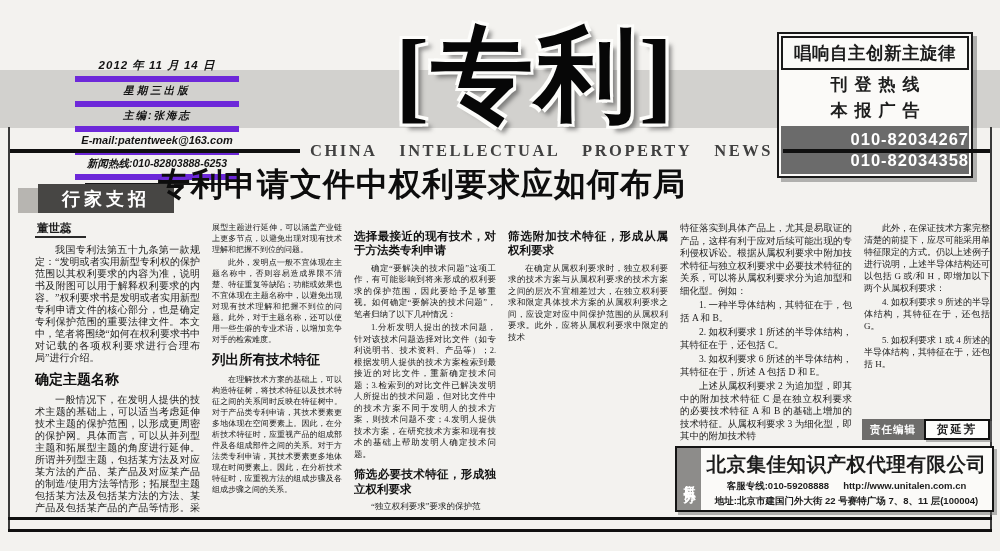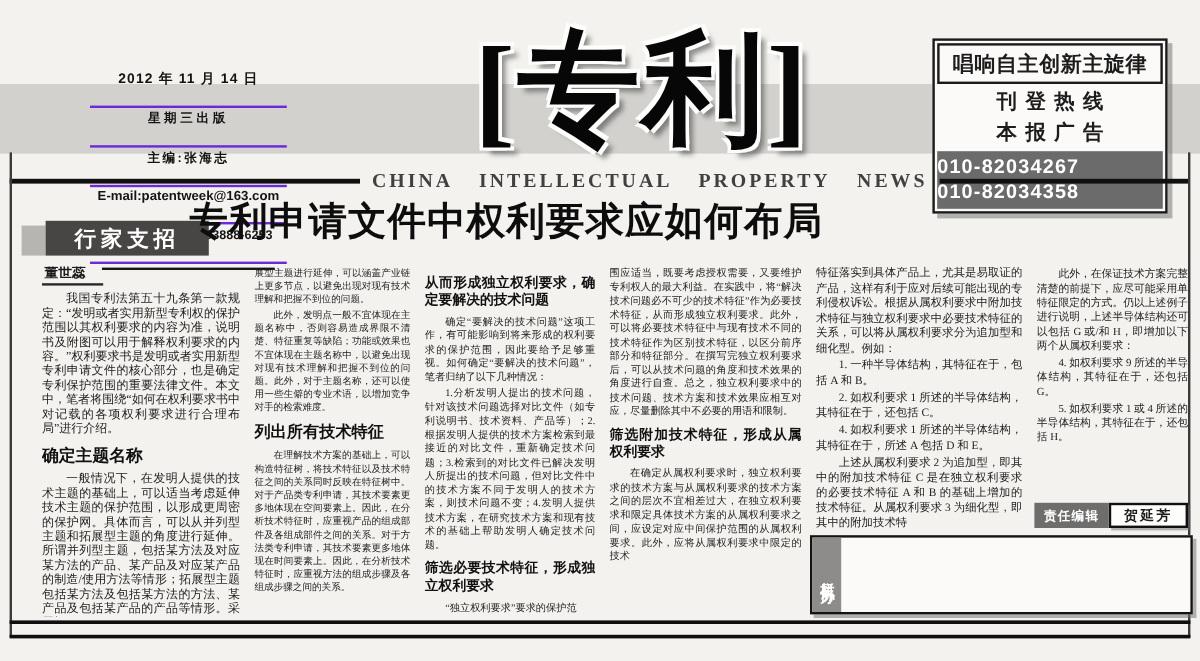--- a/index.html
+++ b/index.html
@@ -2,38 +2,38 @@
 <html><head>
 <meta charset="utf-8">
 <style>
   html,body{margin:0;padding:0;}
   .page{position:relative;width:1000px;height:551px;background:#f3f2ef;overflow:hidden;
         font-family:"Liberation Serif",serif;color:#1c1c1c;}
   
   .band{position:absolute;left:0;top:70px;width:1000px;height:58px;background:#d2d1ce;}
   .infobox{position:absolute;left:75px;top:56px;width:164px;font-family:"Liberation Sans",sans-serif;
            text-align:center;font-weight:bold;color:#141414;}
-  .infobox .row{padding:2px 0 15px 0;border-bottom:2px solid #6d28d9;}
+  .infobox .row{padding:2px 0 3px 0;border-bottom:6px solid #6d28d9;font-style:italic;}
   .infobox .r-date{font-size:11.5px;letter-spacing:1px;}
   .infobox .r-week{font-size:10.5px;letter-spacing:3px;}
   .infobox .r-chief{font-size:10.5px;letter-spacing:2px;}
   .infobox .r-mail{font-size:11px;}
   .infobox .r-hot{font-size:10.5px;}
   .infobox .tail{height:3px;border-bottom:2px solid #161616;margin:0 10px;}
   .masthead{position:absolute;left:300px;top:22px;width:470px;text-align:center;
             font-size:102px;line-height:108px;font-weight:bold;color:#070707;letter-spacing:2px;
             text-shadow:-3px -3px 0 #fdfdfb,3px -3px 0 #fdfdfb,-3px 3px 0 #fdfdfb,3px 3px 0 #fdfdfb,6px 6px 4px rgba(60,60,60,.55);}
   .adbox{position:absolute;left:777px;top:32px;width:188px;background:#fbfaf8;border:2.5px solid #1a1a1a;
          padding:2px;box-shadow:4px 4px 0 rgba(110,110,110,.5);}
   .adbox .slogan{border:2px solid #1a1a1a;font-weight:bold;font-size:17.5px;text-align:center;
                  padding:3px 0;letter-spacing:0.5px;}
   .adbox .adline{font-family:"Liberation Sans",sans-serif;font-weight:bold;font-size:17px;
                  letter-spacing:7px;text-align:center;padding:3px 0 0 7px;}
   .adbox .phones{margin-top:4px;background:#6b6b6b;color:#fff;font-family:"Liberation Sans",sans-serif;
-                 font-weight:bold;font-size:16.5px;text-align:left;padding:3px 0;line-height:21px;letter-spacing:1px;}
+                 font-weight:bold;font-size:16.5px;text-align:right;padding:3px 0;line-height:21px;letter-spacing:1px;}
   .engline{position:absolute;left:8px;right:10px;top:141px;display:flex;align-items:center;gap:10px;}
   .engline .rule{height:3.5px;background:#101010;}
   .engline .rule.left{width:292px;}
   .engline .rule.right{flex:1;}
   .engline .text{font-weight:bold;font-size:16.5px;letter-spacing:2.5px;word-spacing:16px;color:#404040;white-space:nowrap;}
   
   .kicker-pre{position:absolute;left:18px;top:188px;width:20px;height:25px;background:#b7b5b1;}
   .kicker{position:absolute;left:38px;top:184px;width:136px;height:29px;background:#474644;color:#fff;
           font-family:"Liberation Sans",sans-serif;font-weight:bold;font-size:18px;letter-spacing:4px;
           display:flex;align-items:center;justify-content:center;}
@@ -127,57 +127,64 @@
     </div>
 
     <div class="col col2">
       <p>展型主题进行延伸，可以涵盖产业链上更多节点，以避免出现对现有技术理解和把握不到位的问题。</p>
       <p class="indent">此外，发明点一般不宜体现在主题名称中，否则容易造成界限不清楚、特征重复等缺陷；功能或效果也不宜体现在主题名称中，以避免出现对现有技术理解和把握不到位的问题。此外，对于主题名称，还可以使用一些生僻的专业术语，以增加竞争对手的检索难度。</p>
       <h3 class="sec-h">列出所有技术特征</h3>
       <p class="indent">在理解技术方案的基础上，可以构造特征树，将技术特征以及技术特征之间的关系同时反映在特征树中。对于产品类专利申请，其技术要素更多地体现在空间要素上。因此，在分析技术特征时，应重视产品的组成部件及各组成部件之间的关系。对于方法类专利申请，其技术要素更多地体现在时间要素上。因此，在分析技术特征时，应重视方法的组成步骤及各组成步骤之间的关系。</p>
     </div>
 
     <div class="col col3">
-      <h3 class="sec-h">从而形成独立权利要求，确定要解决的技术问题</h3>
+      <h3 class="sec-h">选择最接近的现有技术，对于方法类专利申请</h3>
       <p class="indent">确定“要解决的技术问题”这项工作，有可能影响到将来形成的权利要求的保护范围，因此要给予足够重视。如何确定“要解决的技术问题”，笔者归纳了以下几种情况：</p>
       <p class="indent">1.分析发明人提出的技术问题，针对该技术问题选择对比文件（如专利说明书、技术资料、产品等）；2.根据发明人提供的技术方案检索到最接近的对比文件，重新确定技术问题；3.检索到的对比文件已解决发明人所提出的技术问题，但对比文件中的技术方案不同于发明人的技术方案，则技术问题不变；4.发明人提供技术方案，在研究技术方案和现有技术的基础上帮助发明人确定技术问题。</p>
       <h3 class="sec-h">筛选必要技术特征，形成独立权利要求</h3>
       <p class="indent">“独立权利要求”要求的保护范</p>
     </div>
 
     <div class="col col4">
-      <p>围应适当，既要考虑授权需要，又要维护专利权人的最大利益。在实践中，将“解决技术问题必不可少的技术特征”作为必要技术特征，从而形成独立权利要求。此外，可以将必要技术特征中与现有技术不同的技术特征作为区别技术特征，以区分前序部分和特征部分。在撰写完独立权利要求后，可以从技术问题的角度和技术效果的角度进行自查。总之，独立权利要求中的技术问题、技术方案和技术效果应相互对应，尽量删除其中不必要的用语和限制。</p>
       <h3 class="sec-h">筛选附加技术特征，形成从属权利要求</h3>
       <p class="indent">在确定从属权利要求时，独立权利要求的技术方案与从属权利要求的技术方案之间的层次不宜相差过大，在独立权利要求和限定具体技术方案的从属权利要求之间，应设定对应中间保护范围的从属权利要求。此外，应将从属权利要求中限定的技术</p>
     </div>
 
     <div class="col col5">
       <p>特征落实到具体产品上，尤其是易取证的产品，这样有利于应对后续可能出现的专利侵权诉讼。根据从属权利要求中附加技术特征与独立权利要求中必要技术特征的关系，可以将从属权利要求分为追加型和细化型。例如：</p>
       <p class="indent">1. 一种半导体结构，其特征在于，包括 A 和 B。</p>
       <p class="indent">2. 如权利要求 1 所述的半导体结构，其特征在于，还包括 C。</p>
-      <p class="indent">4. 如权利要求 1 所述的半导体结构，其特征在于，所述 A 包括 D 和 E。</p>
+      <p class="indent">3. 如权利要求 6 所述的半导体结构，其特征在于，所述 A 包括 D 和 E。</p>
       <p class="indent">上述从属权利要求 2 为追加型，即其中的附加技术特征 C 是在独立权利要求的必要技术特征 A 和 B 的基础上增加的技术特征。从属权利要求 3 为细化型，即其中的附加技术特</p>
     </div>
 
     <div class="col col6">
       <p class="indent">此外，在保证技术方案完整清楚的前提下，应尽可能采用单特征限定的方式。仍以上述例子进行说明，上述半导体结构还可以包括 G 或/和 H，即增加以下两个从属权利要求：</p>
       <p class="indent">4. 如权利要求 9 所述的半导体结构，其特征在于，还包括 G。</p>
       <p class="indent">5. 如权利要求 1 或 4 所述的半导体结构，其特征在于，还包括 H。</p>
 
     </div>
 
   </div>
 
   <div class="editor-box">
     <div class="elabel">责任编辑</div>
     <div class="ename">贺延芳</div>
   </div>
 
   <div class="partner-box">
     <div class="strip">栏目协办</div>
+    <div class="pcontent">
+      <div class="pname">北京集佳知识产权代理有限公司</div>
+      <div class="pline">
+        <span>客服专线:010-59208888</span>
+        <span>http://www.unitalen.com.cn</span>
+      </div>
+      <div class="pline2">地址:北京市建国门外大街 22 号赛特广场 7、8、11 层(100004)</div>
+    </div>
   </div>
 
   <div class="vline left"></div>
   <div class="vline right"></div>
   <div class="hrule one"></div>
   <div class="hrule two"></div>
 
 </div>
 
 </body></html>

